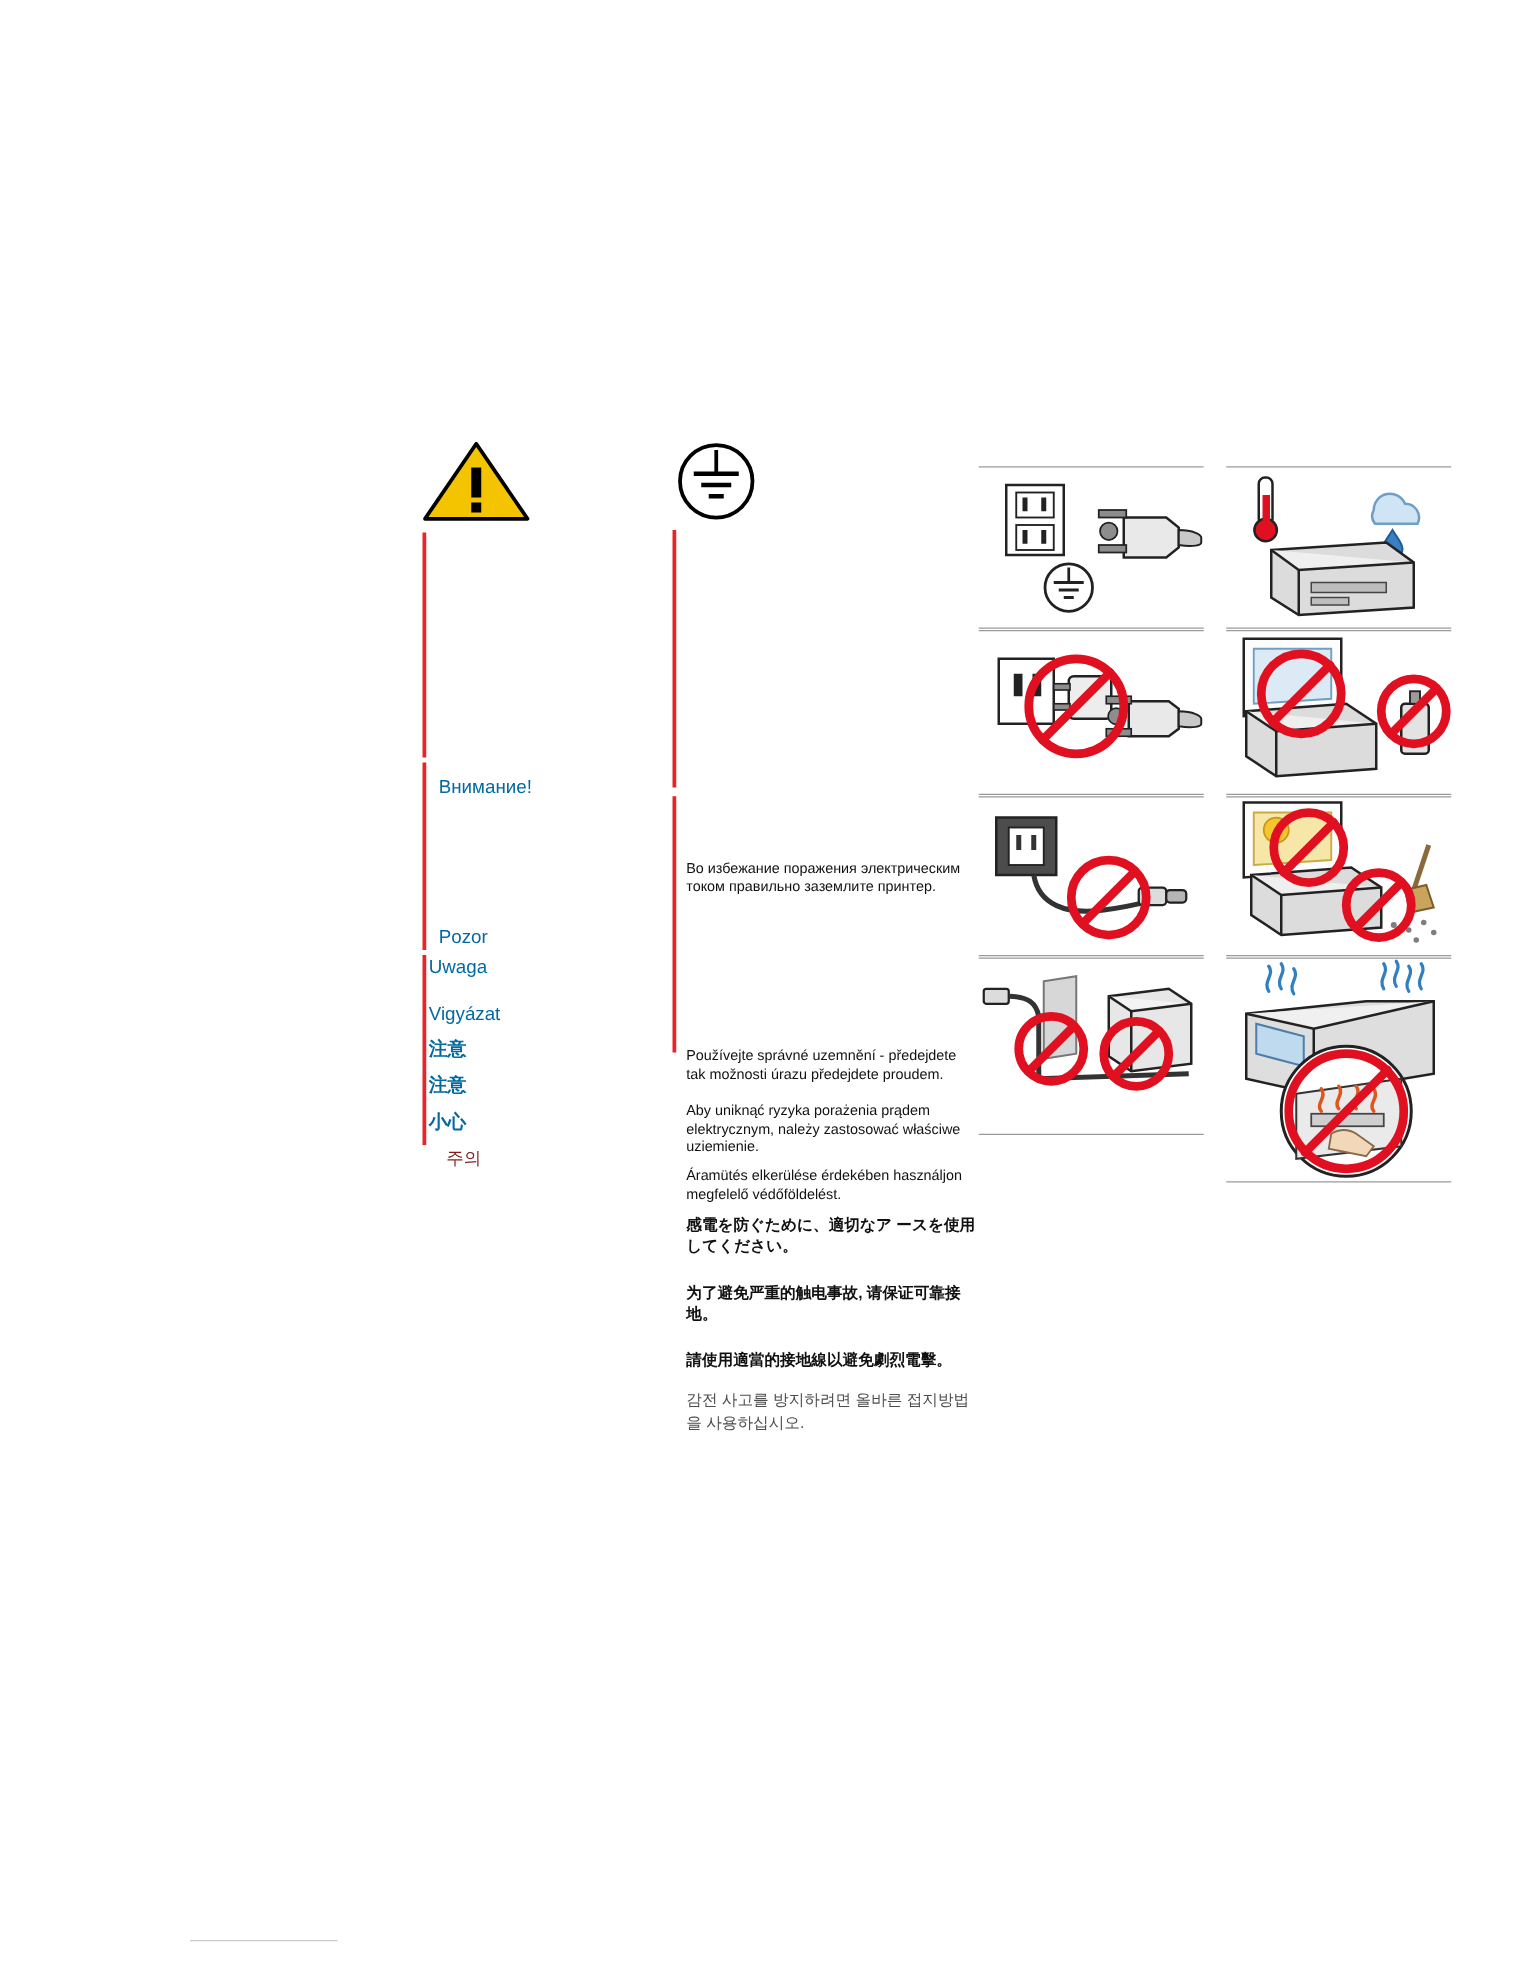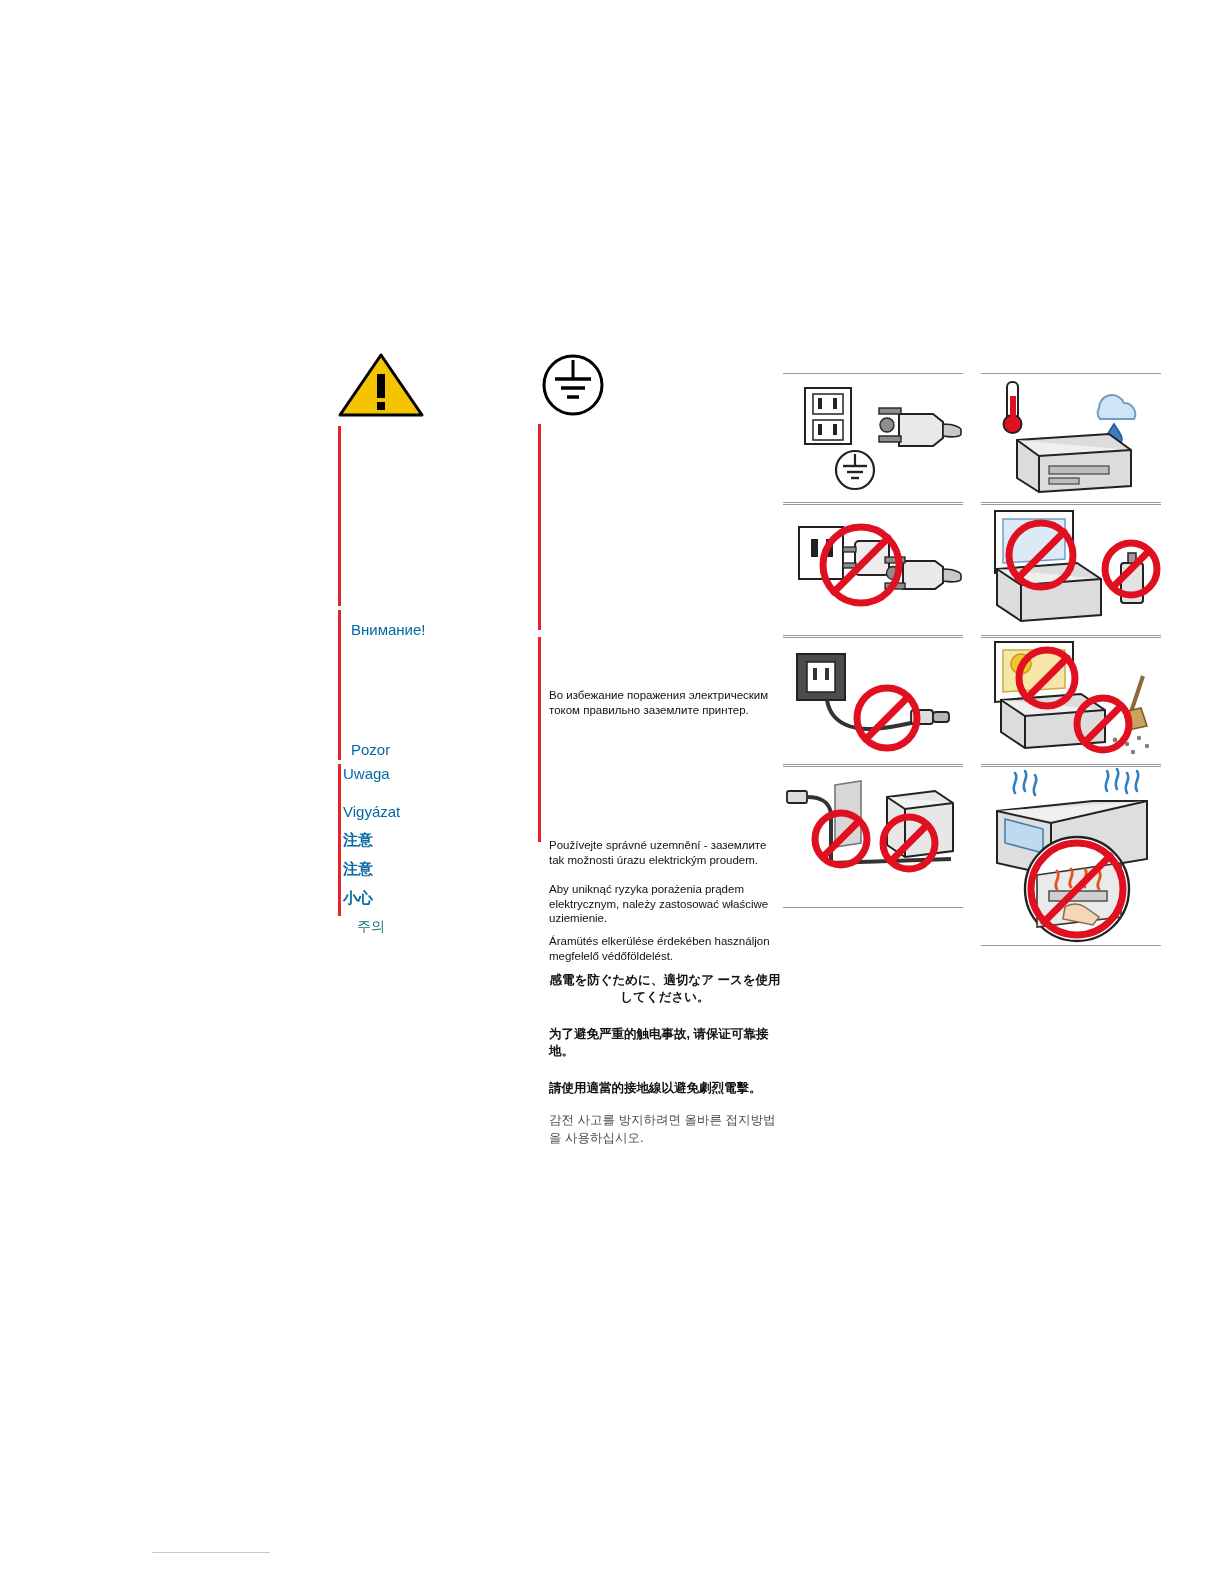--- a/index.html
+++ b/index.html
@@ -41,21 +41,21 @@
     position: absolute;
     left: 0;
   }
   .lang-label {
     color: #0369a1;
     font-size: 15px;
     line-height: 1.35;
     white-space: nowrap;
   }
   .lang-label.cjk { font-weight: bold; font-size: 15px; }
-  .lang-label.kor { color:#0f766e; font-size: 14px; }
+  .lang-label.kor { color:#7f1d1d; font-size: 14px; }
 
   
   #col-ground {
     position: absolute;
     left: 538px;
     top: 352px;
     width: 240px;
   }
   .gnd-wrap { width: 70px; height: 66px; }
   .para-block {
@@ -158,32 +158,32 @@
       <div style="height:206px;"></div>
     </div>
     <div style="position:absolute; left:11px; top:336px; width:232px;">
       <div class="para">Во избежание поражения электрическим током правильно заземлите принтер.</div>
     </div>
 
     <div class="para-block" style="top:285px; height:205px;">
       <div style="height:205px;"></div>
     </div>
     <div style="position:absolute; left:11px; top:486px; width:232px;">
-      <div class="para">Používejte správné uzemnění - заземлите tak možnosti úrazu elektrickým proudem.</div>
+      <div class="para">Používejte správné uzemnění - předejdete tak možnosti úrazu předejdete proudem.</div>
     </div>
 
     <div style="position:absolute; left:11px; top:530px; width:232px;">
       <div class="para">Aby uniknąć ryzyka porażenia prądem elektrycznym, należy zastosować właściwe uziemienie.</div>
     </div>
 
     <div style="position:absolute; left:11px; top:582px; width:232px;">
       <div class="para">Áramütés elkerülése érdekében használjon megfelelő védőföldelést.</div>
     </div>
 
-    <div style="position:absolute; left:11px; top:620px; width:232px;text-align:center;">
+    <div style="position:absolute; left:11px; top:620px; width:232px;">
       <div class="para cjk">感電を防ぐために、適切なア ースを使用してください。</div>
     </div>
 
     <div style="position:absolute; left:11px; top:674px; width:232px;">
       <div class="para cjk">为了避免严重的触电事故, 请保证可靠接地。</div>
     </div>
 
     <div style="position:absolute; left:11px; top:728px; width:232px;">
       <div class="para cjk">請使用適當的接地線以避免劇烈電擊。</div>
     </div>

